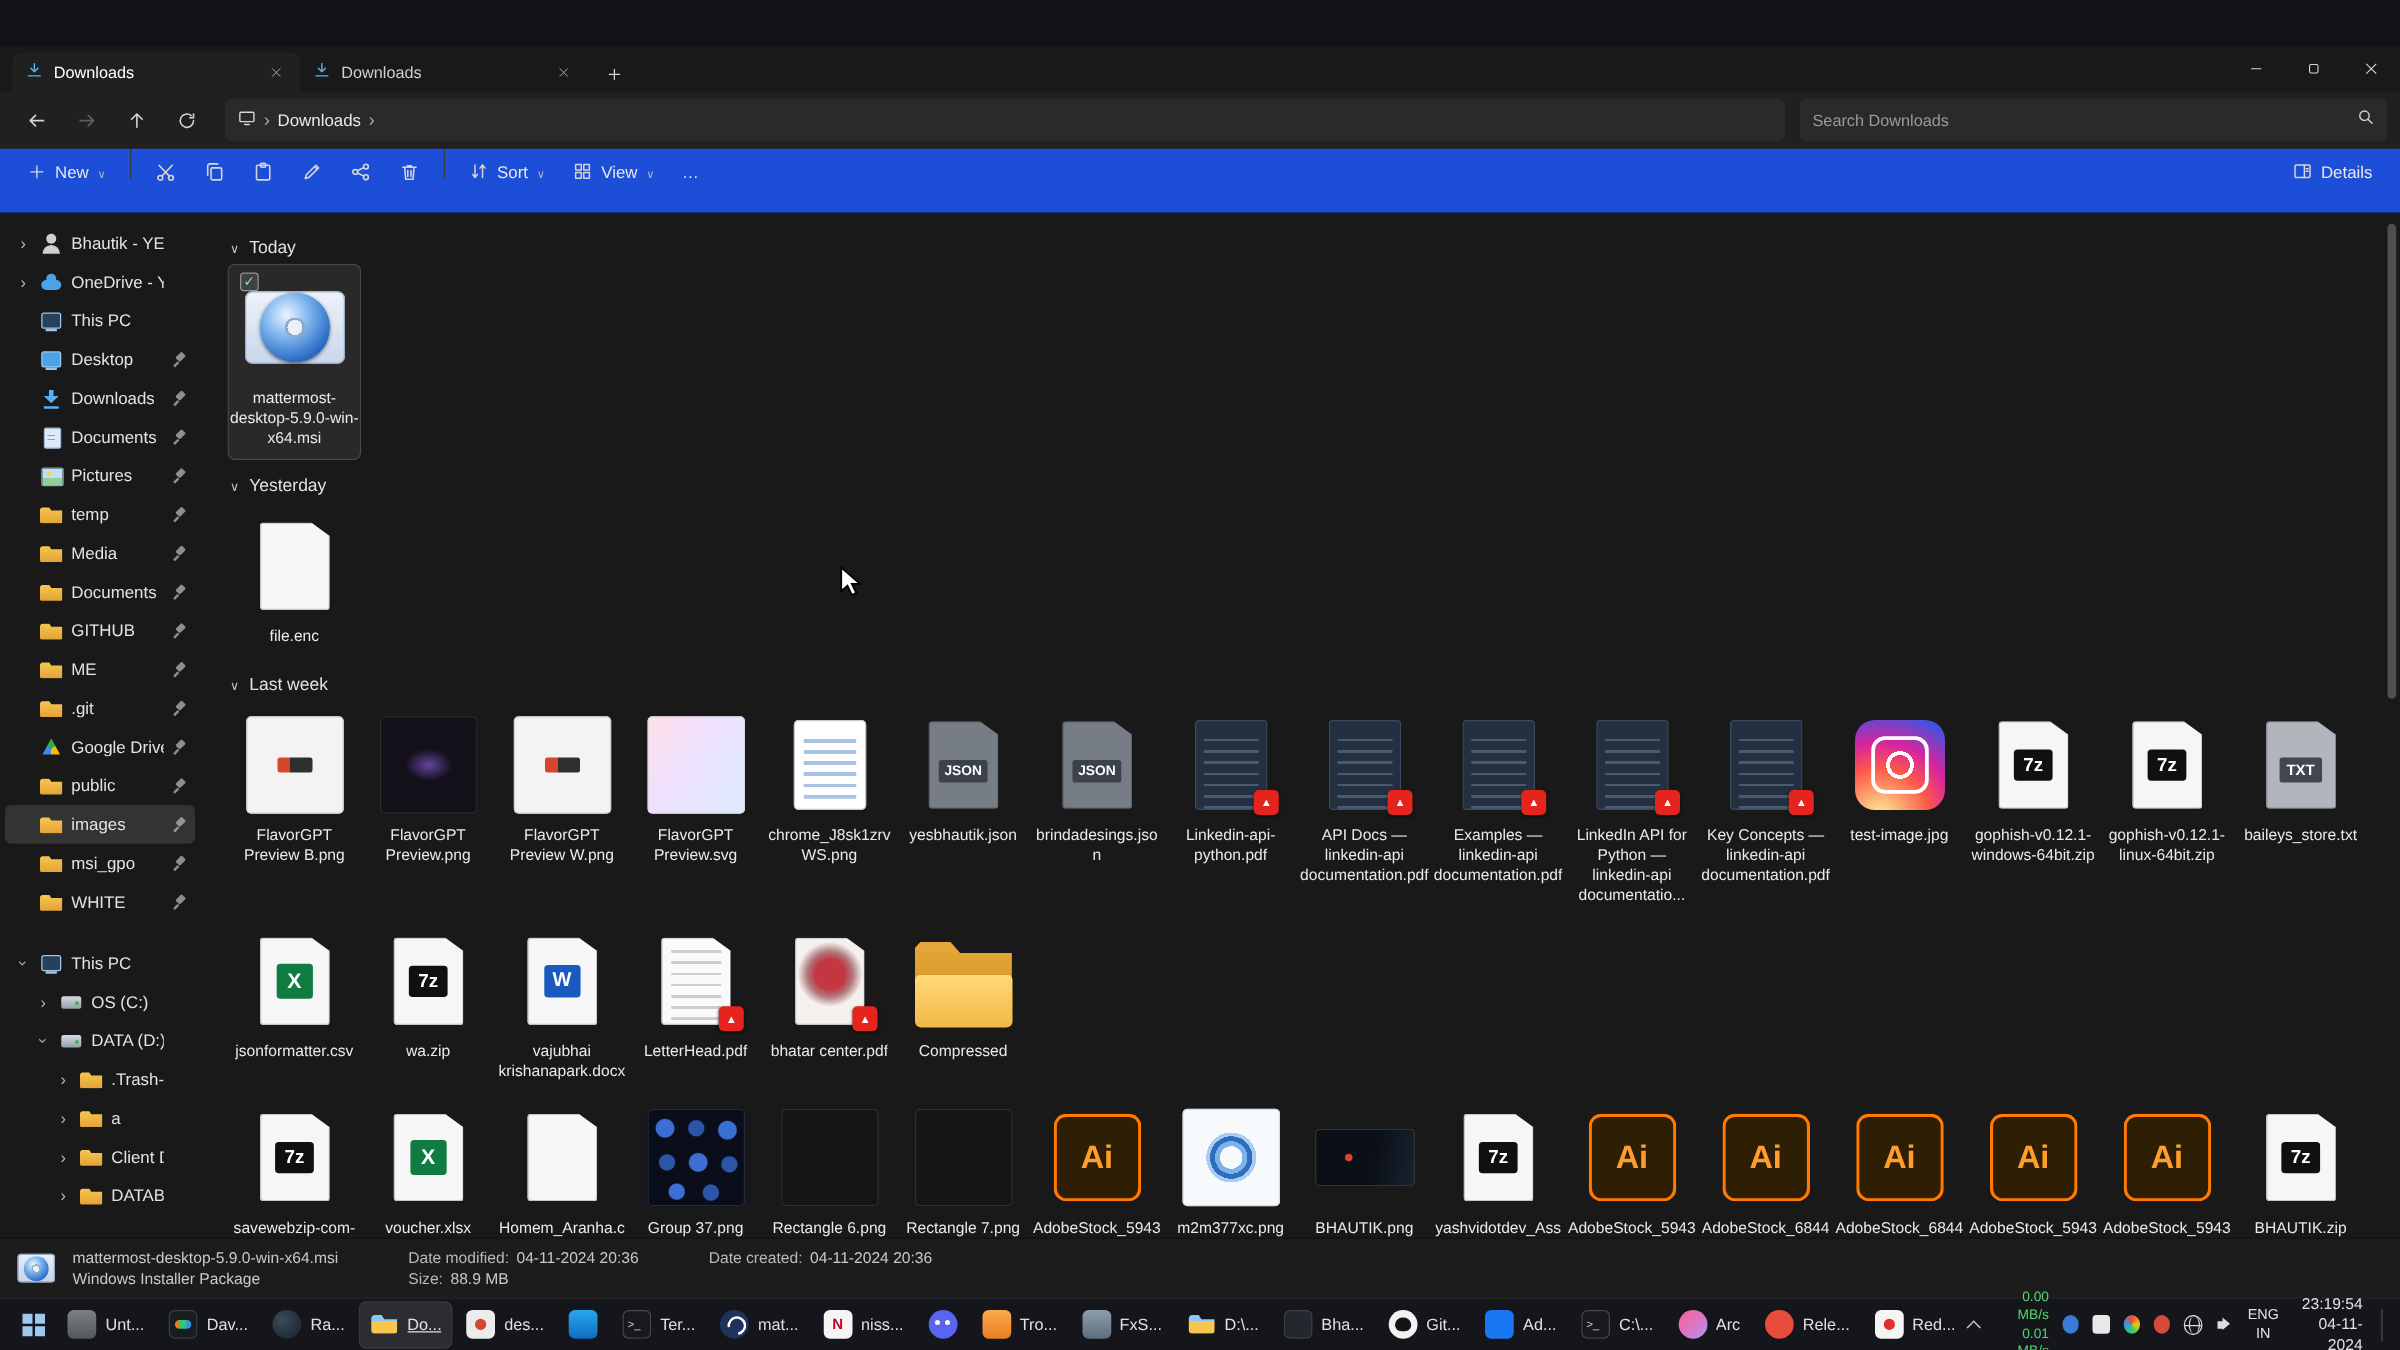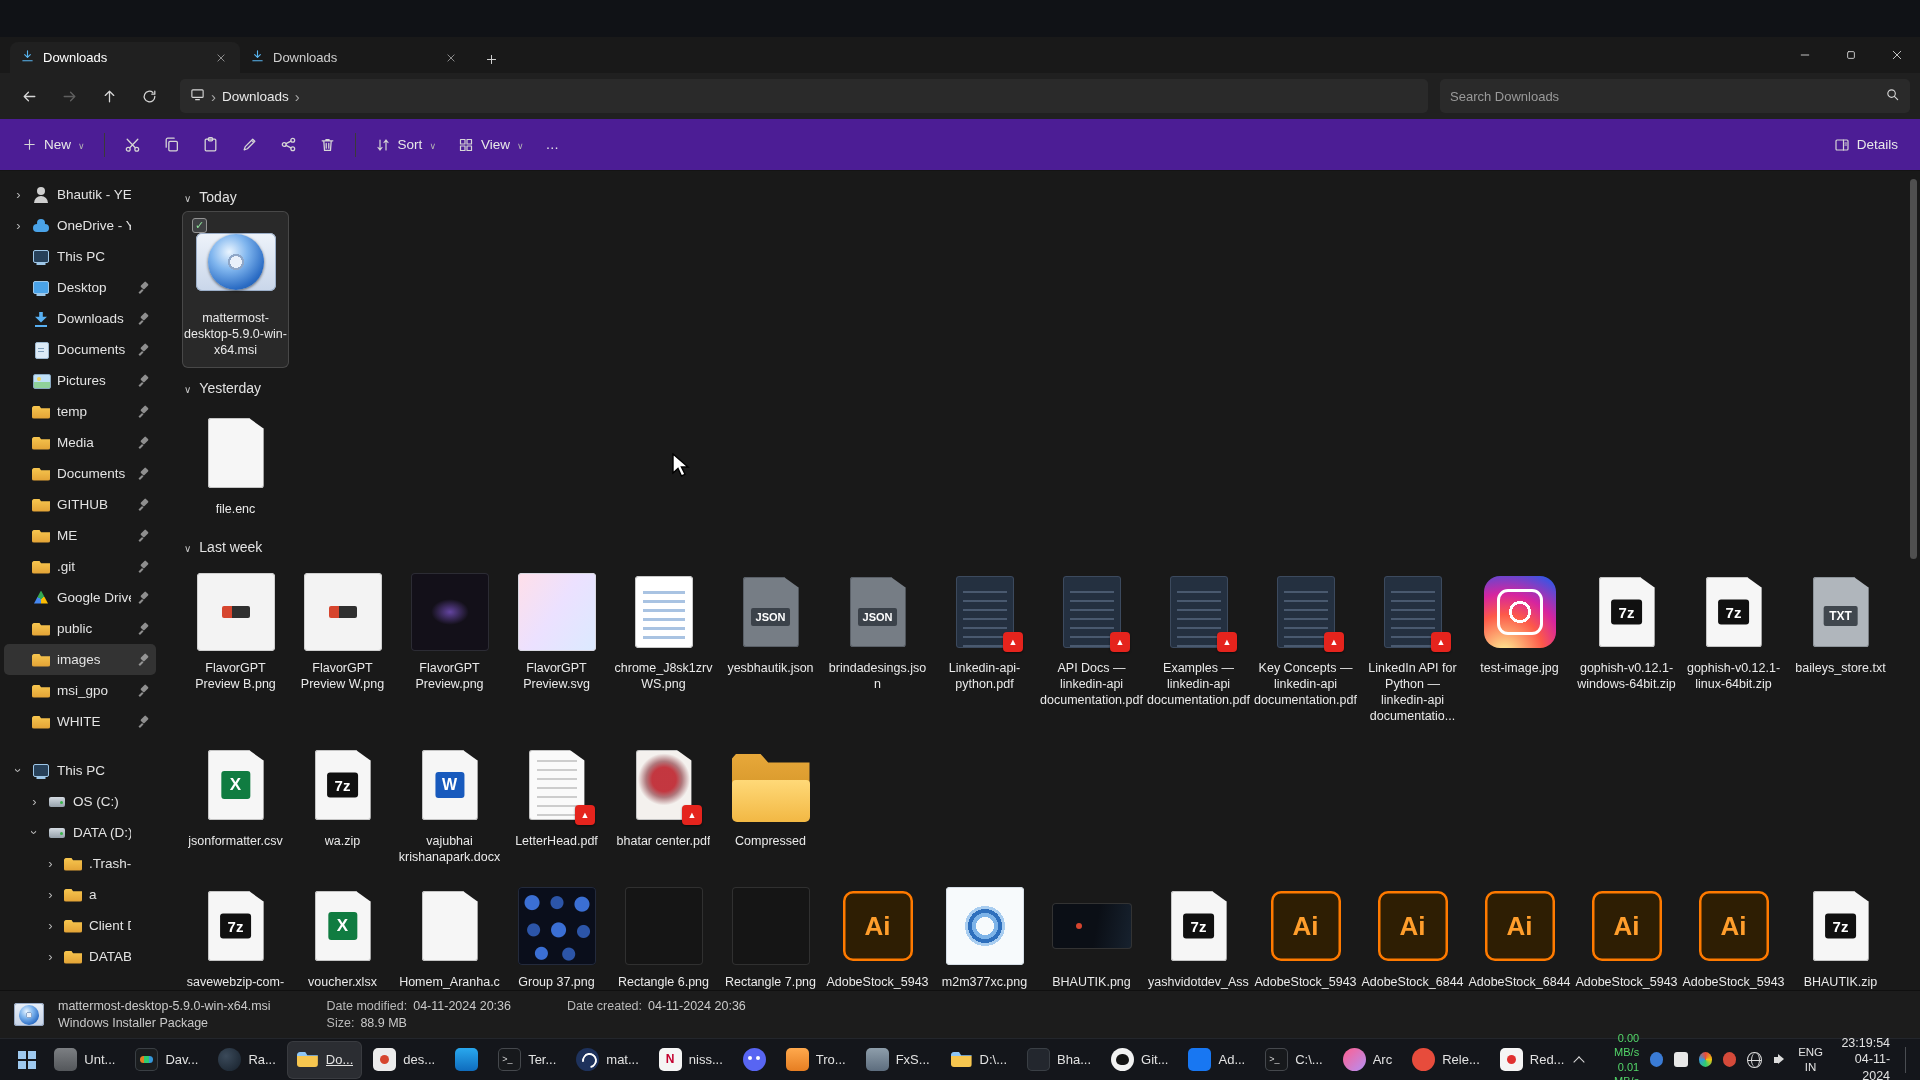--- a/index.html
+++ b/index.html
@@ -27,21 +27,21 @@
   .nbtn { width:38px; height:34px; border:none; background:transparent; border-radius:5px; display:flex; align-items:center; justify-content:center; }
   .nbtn.dim { opacity:.35; }
   .breadcrumb { flex:1; height:34px; margin:0 10px; background:#2a2a2a; border-radius:5px; display:flex; align-items:center; gap:6px; padding:0 10px; font-size:13.5px; }
   .bc-chev { color:#a8a8a8; display:inline-block; }
   .bc-chev::before { content:"›"; font-size:15px; }
   .searchbox { width:470px; height:34px; background:#2a2a2a; border-radius:5px; display:flex; align-items:center; padding:0 10px; }
   .searchbox input { flex:1; background:transparent; border:none; outline:none; color:#cfcfcf; font-size:13px; font-family:"Liberation Sans", sans-serif; }
   .searchbox input::placeholder { color:#9a9a9a; }
 
   
-  .toolbar { height:52px; display:flex; align-items:center; gap:2px; padding:0 12px; background:#4c1d95; border-bottom:1px solid #141414; }
+  .toolbar { height:52px; display:flex; align-items:flex-start; gap:2px; padding:0 12px; background:#1d4ed8; border-bottom:1px solid #141414; }
   .tbtn { height:36px; display:flex; align-items:center; gap:7px; padding:0 10px; border:none; background:transparent; color:#e8e8e8; font-size:13.5px; border-radius:5px; }
   .dd::before { content:"∨"; font-size:9px; color:#b5b5b5; }
   .sep { width:1px; height:24px; background:#3a3a3a; margin:0 7px; }
   .details-btn { margin-left:auto; }
 
   
   .wbody { flex:1; display:flex; overflow:hidden; background:#191919; }
 
   
   .sidebar { width:160px; padding:8px 0 0 0; font-size:13.5px; overflow:hidden; flex:none; }
@@ -624,30 +624,30 @@
           </div>
           <div class="grid">
 
           <div class="file-item no-pin">
 
                 <span class="fi" data-icon="image-logo-light"></span>
                 <span class="fname">FlavorGPT Preview B.png</span>
               </div>
               <div class="file-item no-pin">
 
+                <span class="fi" data-icon="image-dark"></span>
+                <span class="fname">FlavorGPT Preview.png</span>
+              </div>
+              <div class="file-item no-pin">
+
                 <span class="fi" data-icon="image-logo-light"></span>
                 <span class="fname">FlavorGPT Preview W.png</span>
               </div>
               <div class="file-item no-pin">
 
-                <span class="fi" data-icon="image-dark"></span>
-                <span class="fname">FlavorGPT Preview.png</span>
-              </div>
-              <div class="file-item no-pin">
-
                 <span class="fi" data-icon="image-pastel"></span>
                 <span class="fname">FlavorGPT Preview.svg</span>
               </div>
               <div class="file-item no-pin">
 
                 <span class="fi" data-icon="image-screenshot"></span>
                 <span class="fname">chrome_J8sk1zrvWS.png</span>
               </div>
               <div class="file-item no-pin">
 
@@ -670,26 +670,26 @@
                 <span class="fname">API Docs — linkedin-api documentation.pdf</span>
               </div>
               <div class="file-item no-pin">
 
                 <span class="fi" data-icon="pdf-dark-preview"></span>
                 <span class="fname">Examples — linkedin-api documentation.pdf</span>
               </div>
               <div class="file-item no-pin">
 
                 <span class="fi" data-icon="pdf-dark-preview"></span>
+                <span class="fname">LinkedIn API for Python — linkedin-api documentatio...</span>
+              </div>
+              <div class="file-item no-pin">
+
+                <span class="fi" data-icon="pdf-dark-preview"></span>
                 <span class="fname">Key Concepts — linkedin-api documentation.pdf</span>
-              </div>
-              <div class="file-item no-pin">
-
-                <span class="fi" data-icon="pdf-dark-preview"></span>
-                <span class="fname">LinkedIn API for Python — linkedin-api documentatio...</span>
               </div>
               <div class="file-item no-pin">
 
                 <span class="fi" data-icon="instagram-image"></span>
                 <span class="fname">test-image.jpg</span>
               </div>
               <div class="file-item no-pin">
 
                 <span class="fi" data-icon="archive-7z"></span>
                 <span class="fname">gophish-v0.12.1-windows-64bit.zip</span>

